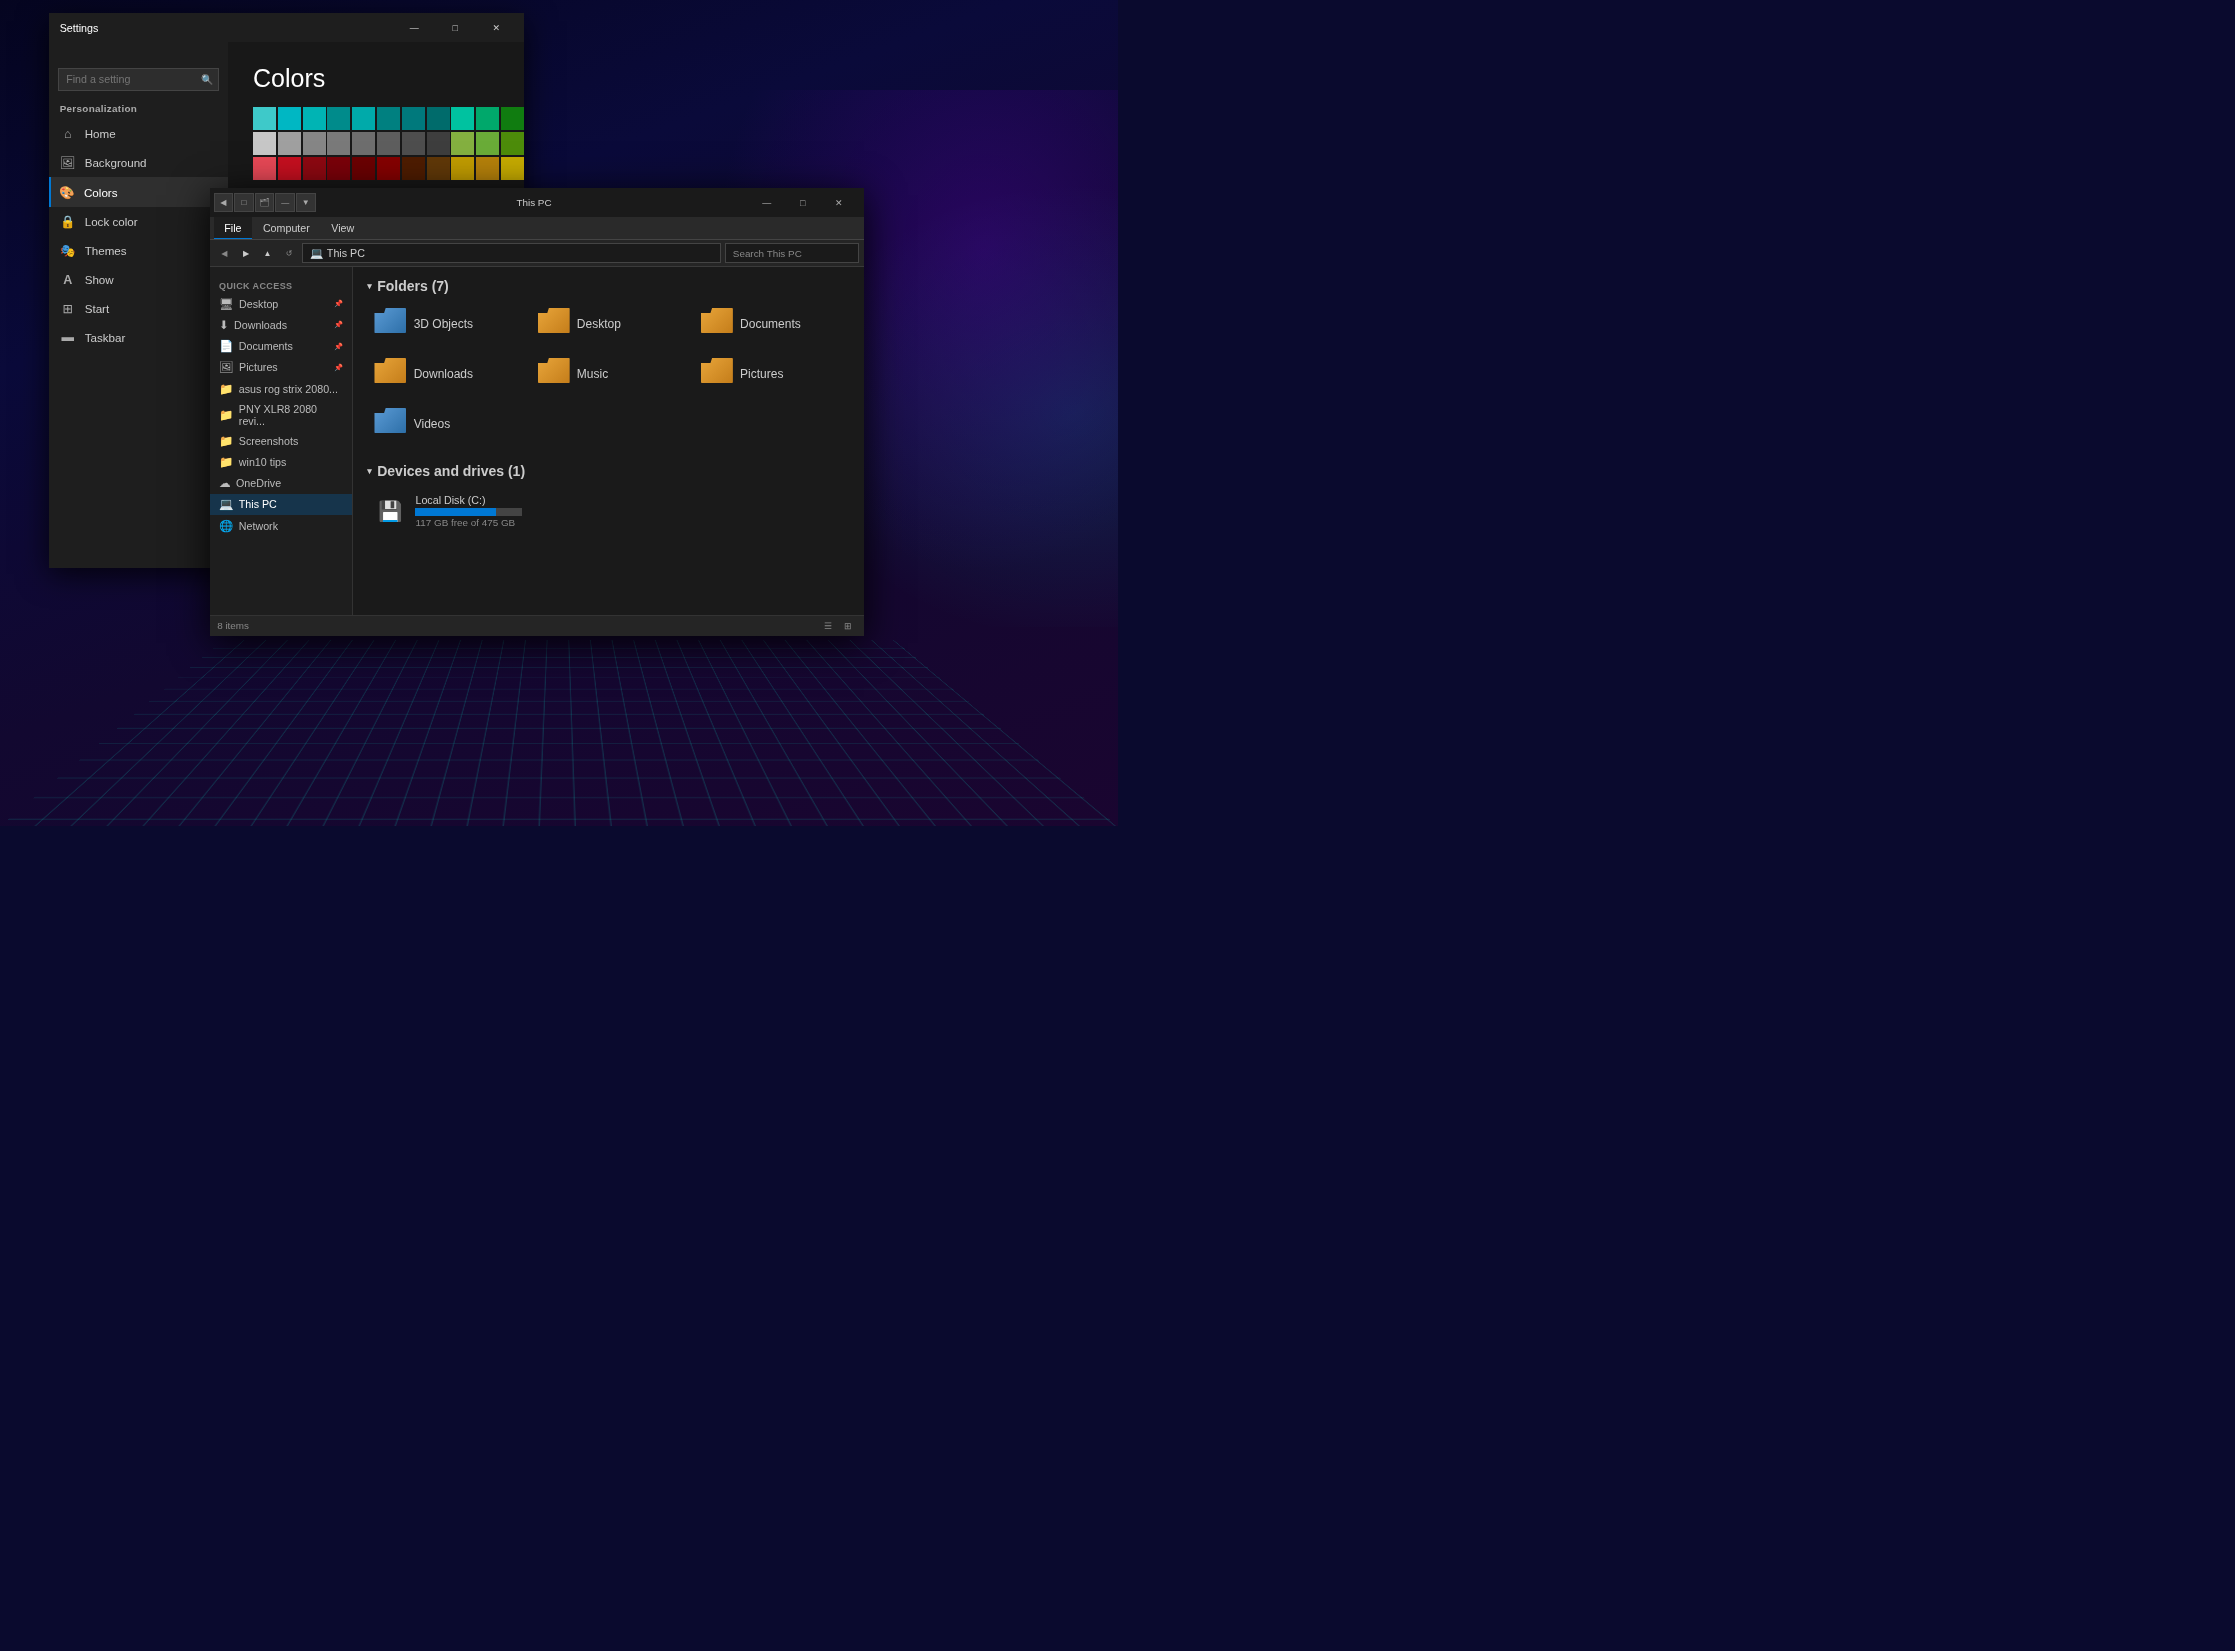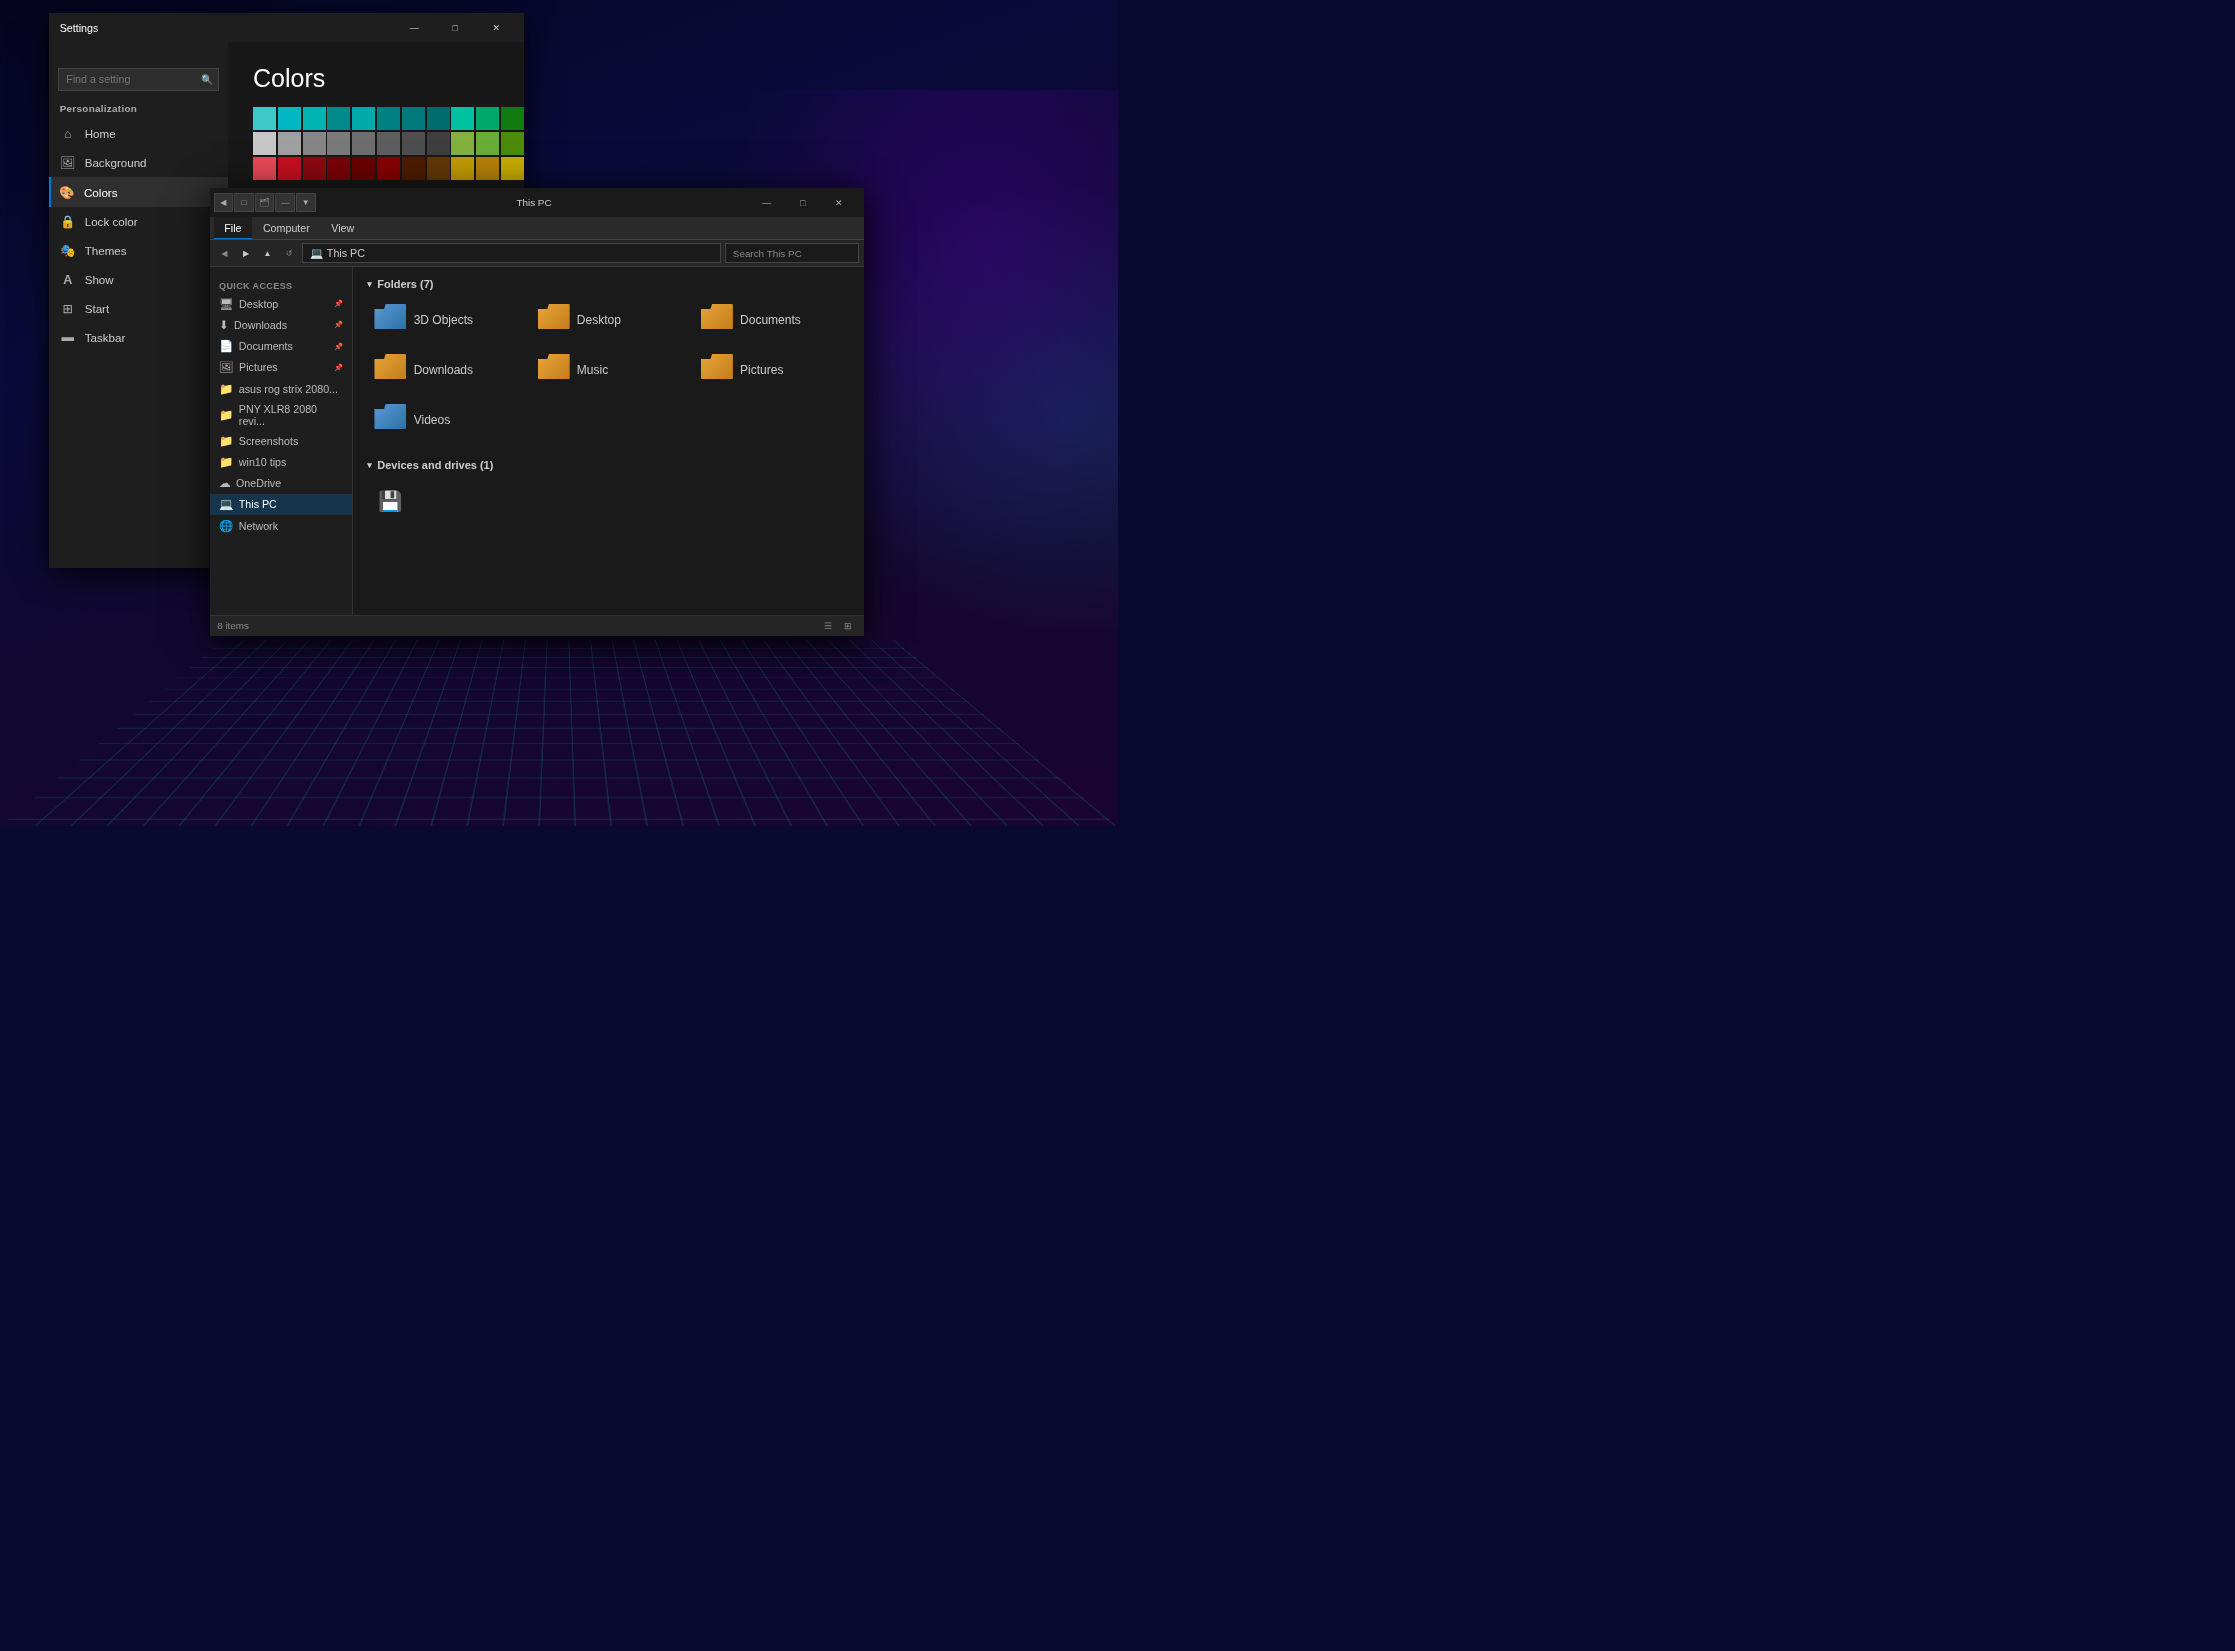--- a/index.html
+++ b/index.html
@@ -436,21 +436,21 @@
       letter-spacing: 0.4px;
     }
 
     .explorer-main {
       flex: 1;
       background: #1a1a1a;
       overflow-y: auto;
       padding: 10.7px 14.3px;
     }
     .folder-section-title {
-      font-size: 11px;
+      font-size: 14px;
       color: #ccc;
       margin-bottom: 9px;
       font-weight: 600;
       display: flex;
       align-items: center;
       gap: 5.4px;
     }
     .folder-section-title::before {
       content: '▾';
       font-size: 9px;
@@ -827,20 +827,27 @@
           <span class="folder-name">Videos</span>
         </div>
       </div>
 
       <div class="folder-section-title">
         <span>Devices and drives (1)</span>
       </div>
       <div class="drives-section">
         <div class="folder-item" style="align-items:center; gap:9px;">
           <div class="drive-icon">💾</div>
+          <div class="drive-info">
+            <div class="drive-name">Local Disk (C:)</div>
+            <div class="drive-bar-container">
+              <div class="drive-bar-fill" style="width:75%"></div>
+            </div>
+            <div class="drive-free">117 GB free of 475 GB</div>
+          </div>
         </div>
       </div>
     </div>
   </div>
 
   <div class="explorer-statusbar">
     <span>8 items</span>
     <div class="statusbar-right">
       <div class="view-btn">☰</div>
       <div class="view-btn">⊞</div>

